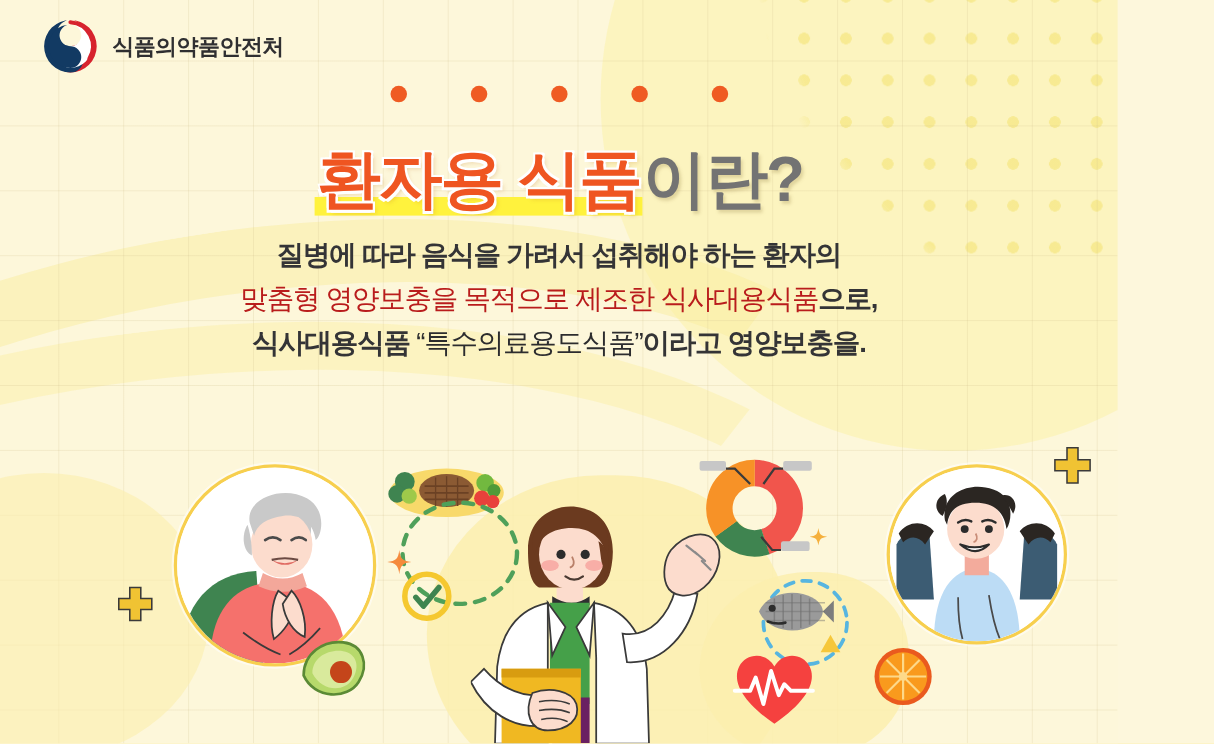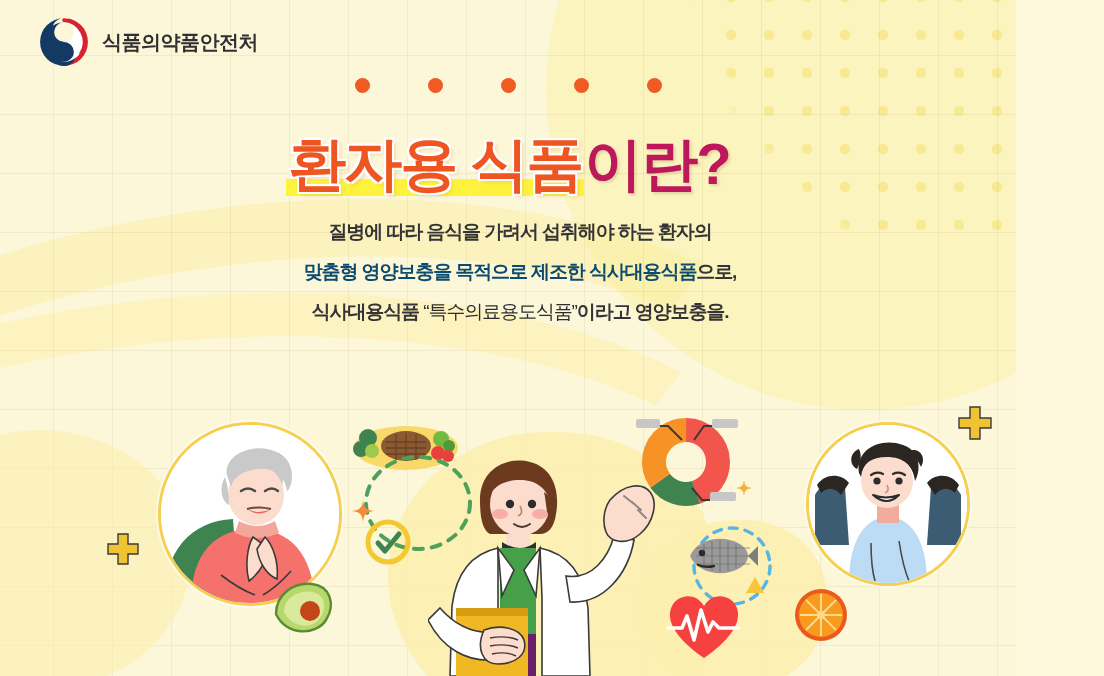--- a/index.html
+++ b/index.html
@@ -98,37 +98,37 @@
   .title .hl{
     color:#ef5521;
     background:linear-gradient(to top, #fff23d 0 26%, transparent 26%);
     text-shadow:
       2px 2px 0 #ffffff, -2px 2px 0 #ffffff,
       2px -2px 0 #ffffff, -2px -2px 0 #ffffff,
       3px 3px 4px rgba(190,120,40,.25);
     padding:0 2px;
   }
   .title .plain{
-    color:#be185d;
+    color:#737373;
     text-shadow:2px 2px 3px rgba(150,130,70,.28);
   }
 
   
   .body-copy{
-    position:absolute;top:212px;left:12px;width:100%;
+    position:absolute;top:212px;left:0;width:100%;
     text-align:center;
-    font-size:19px;
+    font-size:25px;
     line-height:40px;
     letter-spacing:-1.1px;
     color:#343436;
     font-weight:600;
     white-space:nowrap;
   }
   .body-copy .line{display:block;}
-  .body-copy .purple{color:#0c4a6e;font-weight:700;}
+  .body-copy .purple{color:#b91c1c;font-weight:400;}
   .body-copy .strong{font-weight:400;color:#2c2c2e;}
 
   
   .ill{position:absolute;}
   .avatar-ring{
     border-radius:50%;
     background:#ffffff;
     border:3px solid #f7cf4e;
     overflow:hidden;
     box-shadow:0 0 0 2px rgba(255,255,255,.55);

